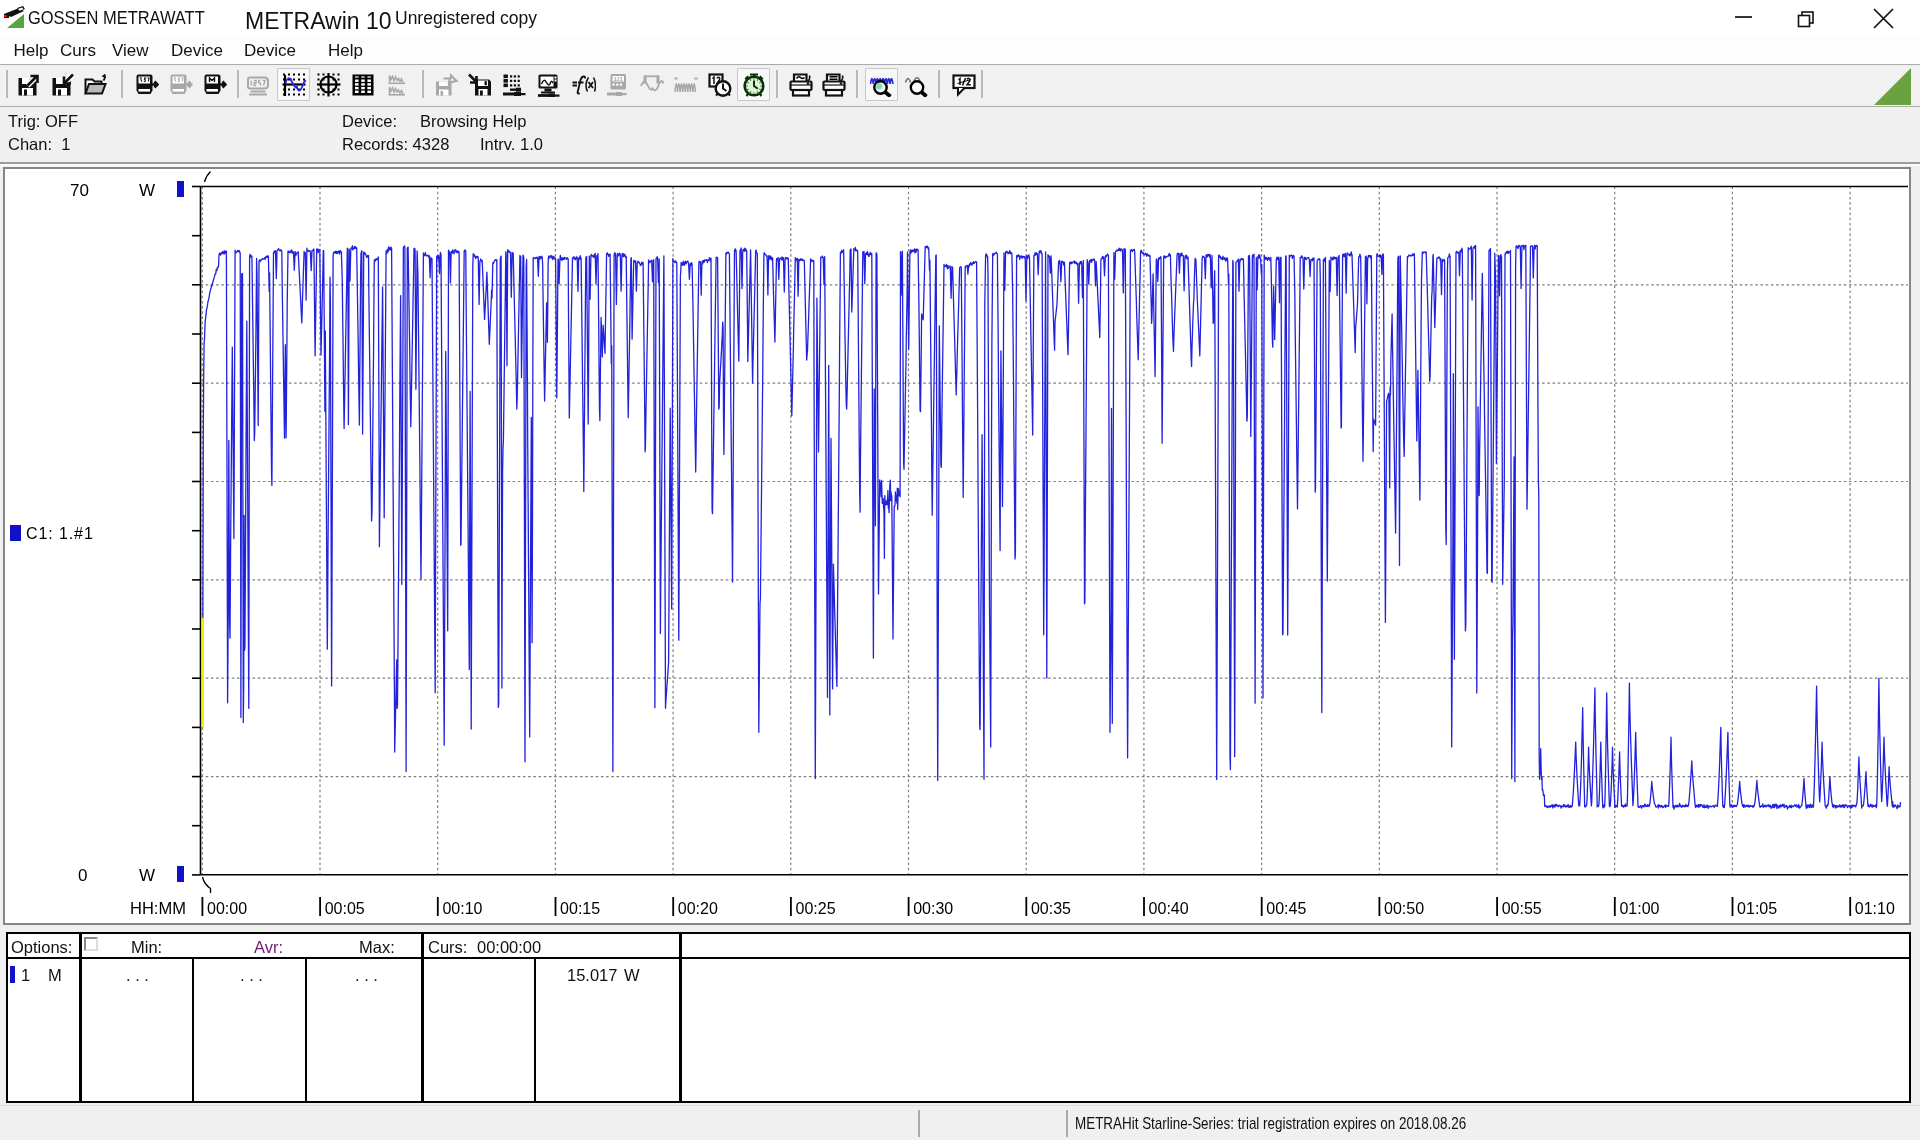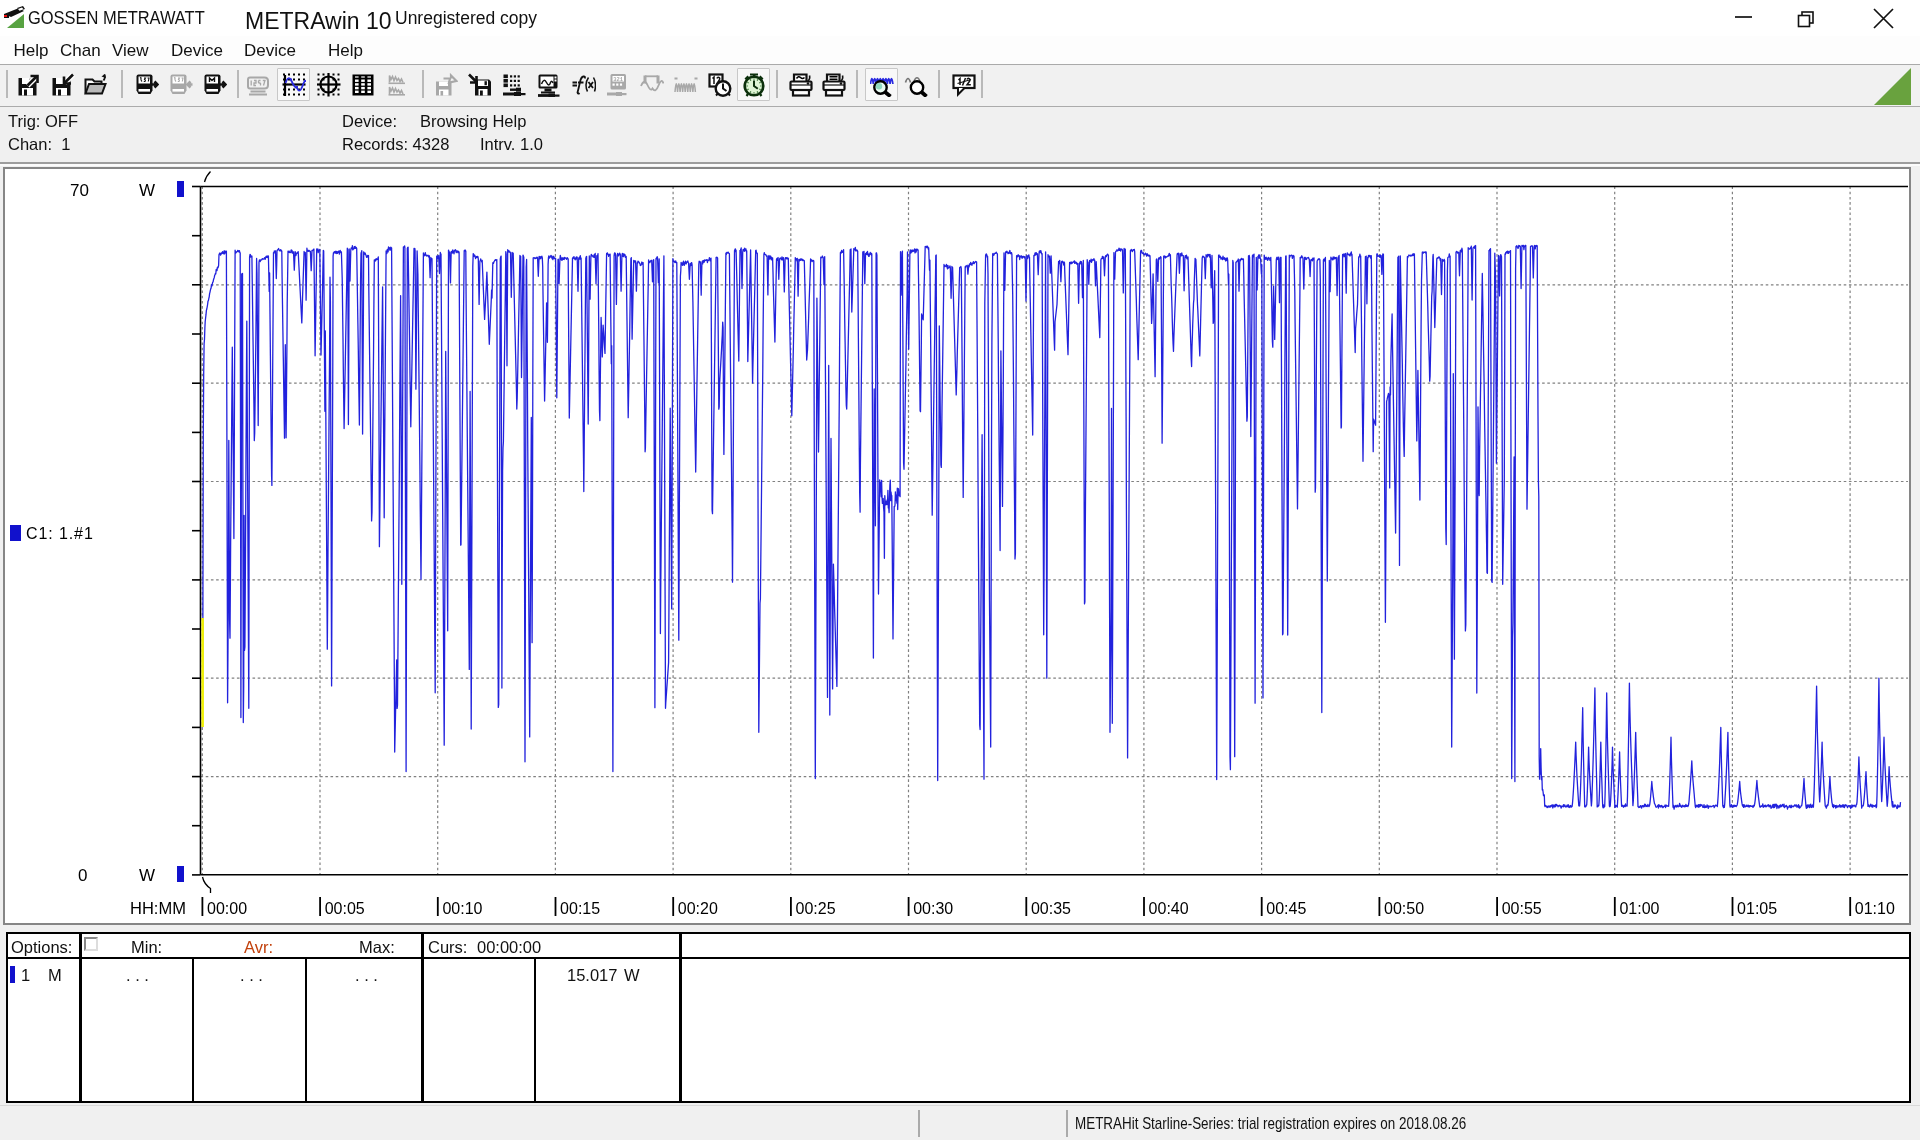--- a/index.html
+++ b/index.html
@@ -19,21 +19,21 @@
 <div class="abs" style="left:395px;top:8px;font-size:17.5px;color:#111">Unregistered copy</div>
 <svg style="position:absolute;left:1725px;top:0" width="195" height="36" viewBox="0 0 195 36">
 <line x1="10" y1="17" x2="27" y2="17" stroke="#111" stroke-width="1.7"></line>
 <rect x="77" y="12" width="11" height="11" fill="none" stroke="#111" stroke-width="1.6"></rect>
 <rect x="73.5" y="15.5" width="11" height="11" fill="#fff" stroke="#111" stroke-width="1.6"></rect>
 <path d="M149 9 L168 28 M168 9 L149 28" stroke="#111" stroke-width="1.7"></path>
 </svg>
 
 <div class="abs" style="left:0;top:36px;width:1920px;height:29px;background:#fdfdfd;border-bottom:1.5px solid #aaa"></div>
 <div class="abs" style="left:13.5px;top:41px;font-size:17px;color:#111">Help</div>
-<div class="abs" style="left:60px;top:41px;font-size:17px;color:#111">Chan</div>
+<div class="abs" style="left:60px;top:41px;font-size:17px;color:#111">Curs</div>
 <div class="abs" style="left:112px;top:41px;font-size:17px;color:#111">View</div>
 <div class="abs" style="left:171px;top:41px;font-size:17px;color:#111">Device</div>
 <div class="abs" style="left:244px;top:41px;font-size:17px;color:#111">Device</div>
 <div class="abs" style="left:328px;top:41px;font-size:17px;color:#111">Help</div>
 
 <div class="abs" style="left:0;top:65.5px;width:1920px;height:41px;background:#f1f1f1;border-bottom:1.5px solid #ababab"></div>
 <div style="position:absolute;left:5.5px;top:70px;width:2px;height:28px;background:#b9b9b9"></div>
 <div style="position:absolute;left:121px;top:70px;width:2px;height:28px;background:#b9b9b9"></div>
 <div style="position:absolute;left:236.5px;top:70px;width:2px;height:28px;background:#b9b9b9"></div>
 <div style="position:absolute;left:421.5px;top:70px;width:2px;height:28px;background:#b9b9b9"></div>
@@ -408,21 +408,21 @@
 <text x="130" y="914" class="tl" style="font-size:16.5px">HH:MM</text>
 <rect x="10" y="525" width="11" height="16" fill="#1111cc"></rect>
 <text x="26" y="539" class="tl" style="font-size:16px;letter-spacing:0.9px">C1: 1.#1</text>
 </svg>
 
 <div class="abs" style="left:6px;top:932px;width:1905px;height:171px;background:#fff;border:2.5px solid #000"></div>
 <div class="abs" style="left:11px;top:938px;font-size:16.5px;color:#111">Options:</div>
 <div class="abs" style="left:79px;top:932px;width:3.4px;height:171px;background:#000"></div>
 <div class="abs" style="left:84px;top:937px;width:14px;height:14px;background:#fff;border-top:2px solid #888;border-left:2px solid #888;border-right:2px solid #ddd;border-bottom:2px solid #ddd"></div>
 <div class="abs" style="left:131px;top:938px;font-size:16.5px;color:#111">Min:</div>
-<div class="abs" style="left:244px;top:938px;font-size:16.5px;color:#c2410c">Avr:</div>
+<div class="abs" style="left:254px;top:938px;font-size:16.5px;color:#701a75">Avr:</div>
 <div class="abs" style="left:359px;top:938px;font-size:16.5px;color:#111">Max:</div>
 <div class="abs" style="left:421px;top:932px;width:3.4px;height:171px;background:#000"></div>
 <div class="abs" style="left:428px;top:938px;font-size:16.5px;color:#111">Curs:</div>
 <div class="abs" style="left:477px;top:938px;font-size:16.5px;color:#111">00:00:00</div>
 <div class="abs" style="left:8px;top:956.5px;width:1901px;height:2.4px;background:#000"></div>
 <div class="abs" style="left:192px;top:959px;width:2px;height:144px;background:#000"></div>
 <div class="abs" style="left:305px;top:959px;width:2px;height:144px;background:#000"></div>
 <div class="abs" style="left:534px;top:959px;width:2px;height:144px;background:#000"></div>
 <div class="abs" style="left:679px;top:932px;width:3.4px;height:171px;background:#000"></div>
 <div class="abs" style="left:10px;top:966px;width:5px;height:17px;background:#1111cc"></div>

